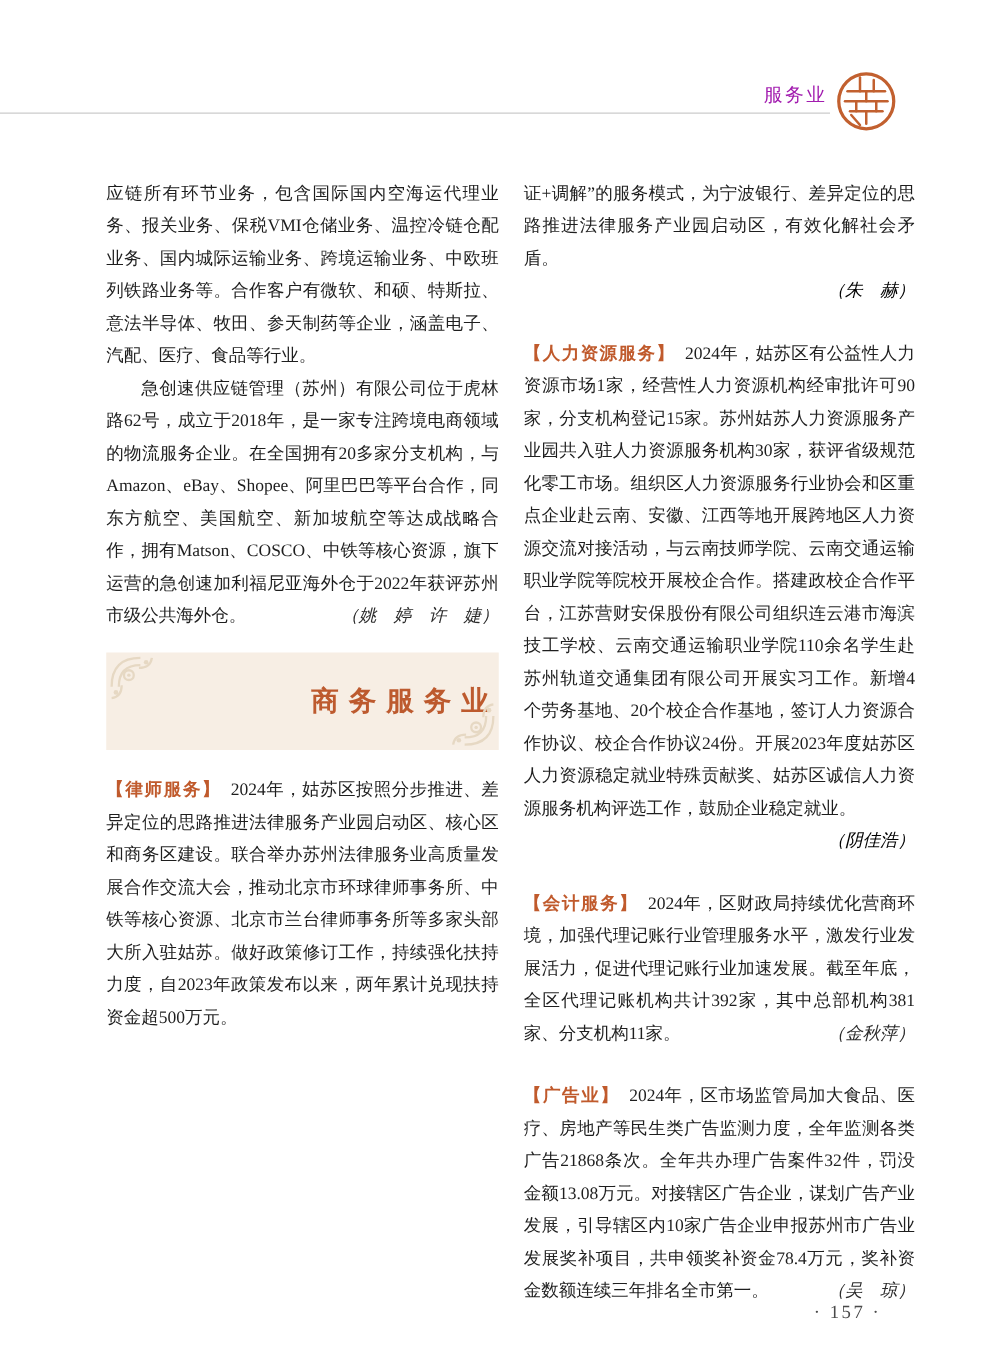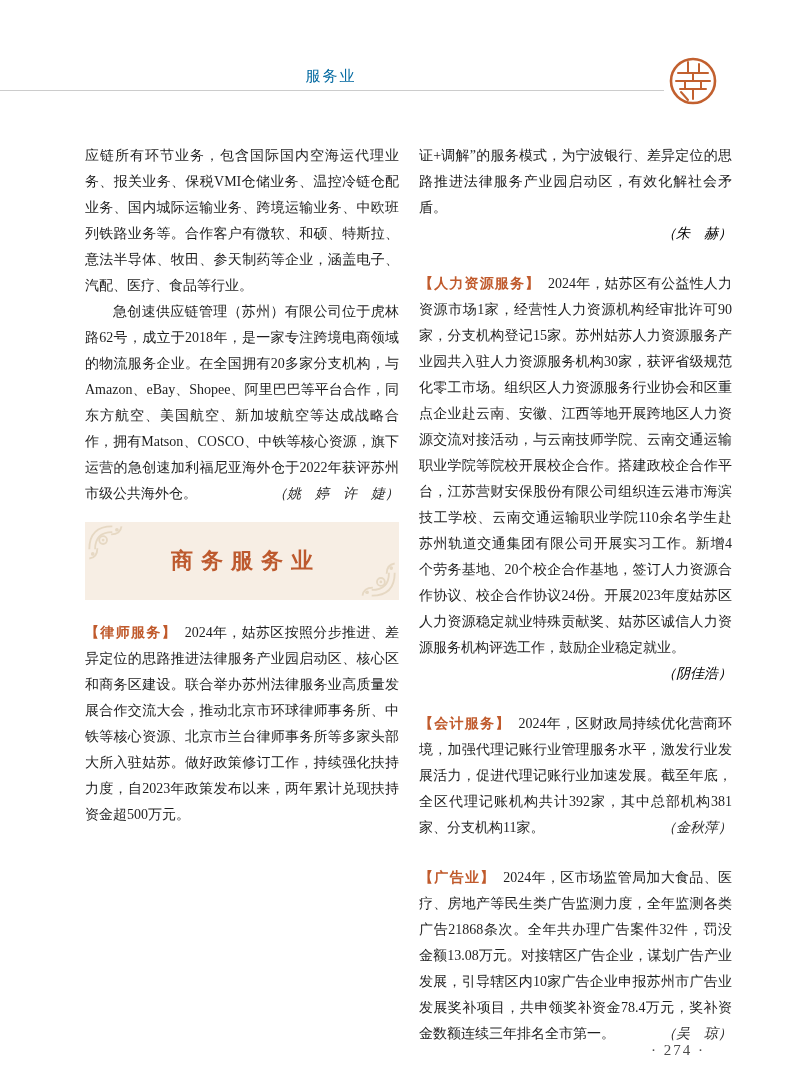--- a/index.html
+++ b/index.html
@@ -7,23 +7,23 @@
     width:793px;height:1077px;
     background:#ffffff;
     position:relative;
     overflow:hidden;
     font-family:"Liberation Serif","DejaVu Serif",serif;
     color:#1e1e1e;
   }
   
   .running-title{
     position:absolute;top:67px;left:0;width:662px;
-    text-align:center;
+    text-align:right;
     font-family:Liberation Serif, serif;
-    font-size:15px;color:#0369a1;letter-spacing:2px;
+    font-size:15px;color:#a21caf;letter-spacing:2px;
   }
   .header-rule{
     position:absolute;top:90px;left:0;width:664px;height:1px;
     background:#cccccc;
   }
   .seal{position:absolute;top:56px;left:668px;width:50px;height:50px;}
   
   .col{
     position:absolute;top:143px;width:314px;
     font-size:14px;line-height:26px;
@@ -42,21 +42,21 @@
   .entry-label{
     color:#c05a2c;font-weight:bold;margin-right:0.55em;
     letter-spacing:1px;
   }
   
   .section-box{
     position:relative;
     margin:15px 0 20px 0;
     height:78px;
     background:#f7eee4;
-    display:flex;align-items:center;justify-content:center;
+    display:flex;align-items:center;justify-content:flex-end;
   }
   .section-title{
     margin:0;
     font-size:22px;font-weight:bold;color:#bd5a2e;
     letter-spacing:8px;text-indent:8px;
   }
   .orn{position:absolute;width:46px;height:46px;pointer-events:none;}
   .orn-tl{top:2px;left:2px;}
   .orn-br{bottom:2px;right:2px;transform:rotate(180deg);}
   
@@ -140,15 +140,15 @@
     <p class="sig-line">（朱　赫）</p>
 
     <p class="body-text entry"><span class="entry-label">【人力资源服务】</span><span>2024年，姑苏区有公益性人力资源市场1家，经营性人力资源机构经审批许可90家，分支机构登记15家。苏州姑苏人力资源服务产业园共入驻人力资源服务机构30家，获评省级规范化零工市场。组织区人力资源服务行业协会和区重点企业赴云南、安徽、江西等地开展跨地区人力资源交流对接活动，与云南技师学院、云南交通运输职业学院等院校开展校企合作。搭建政校企合作平台，江苏营财安保股份有限公司组织连云港市海滨技工学校、云南交通运输职业学院110余名学生赴苏州轨道交通集团有限公司开展实习工作。新增4个劳务基地、20个校企合作基地，签订人力资源合作协议、校企合作协议24份。开展2023年度姑苏区人力资源稳定就业特殊贡献奖、姑苏区诚信人力资源服务机构评选工作，鼓励企业稳定就业。</span></p>
     <p class="sig-line">（阴佳浩）</p>
 
     <p class="body-text entry"><span class="entry-label">【会计服务】</span><span>2024年，区财政局持续优化营商环境，加强代理记账行业管理服务水平，激发行业发展活力，促进代理记账行业加速发展。截至年底，全区代理记账机构共计392家，其中总部机构381家、分支机构11家。</span><span class="sig sig-float">（金秋萍）</span></p>
 
     <p class="body-text entry"><span class="entry-label">【广告业】</span><span>2024年，区市场监管局加大食品、医疗、房地产等民生类广告监测力度，全年监测各类广告21868条次。全年共办理广告案件32件，罚没金额13.08万元。对接辖区广告企业，谋划广告产业发展，引导辖区内10家广告企业申报苏州市广告业发展奖补项目，共申领奖补资金78.4万元，奖补资金数额连续三年排名全市第一。</span><span class="sig sig-float">（吴　琼）</span></p>
   </div>
 
-  <span class="page-number">· 274 ·</span>
+  <span class="page-number">· 157 ·</span>
 
 </div>
 
 </body></html>

